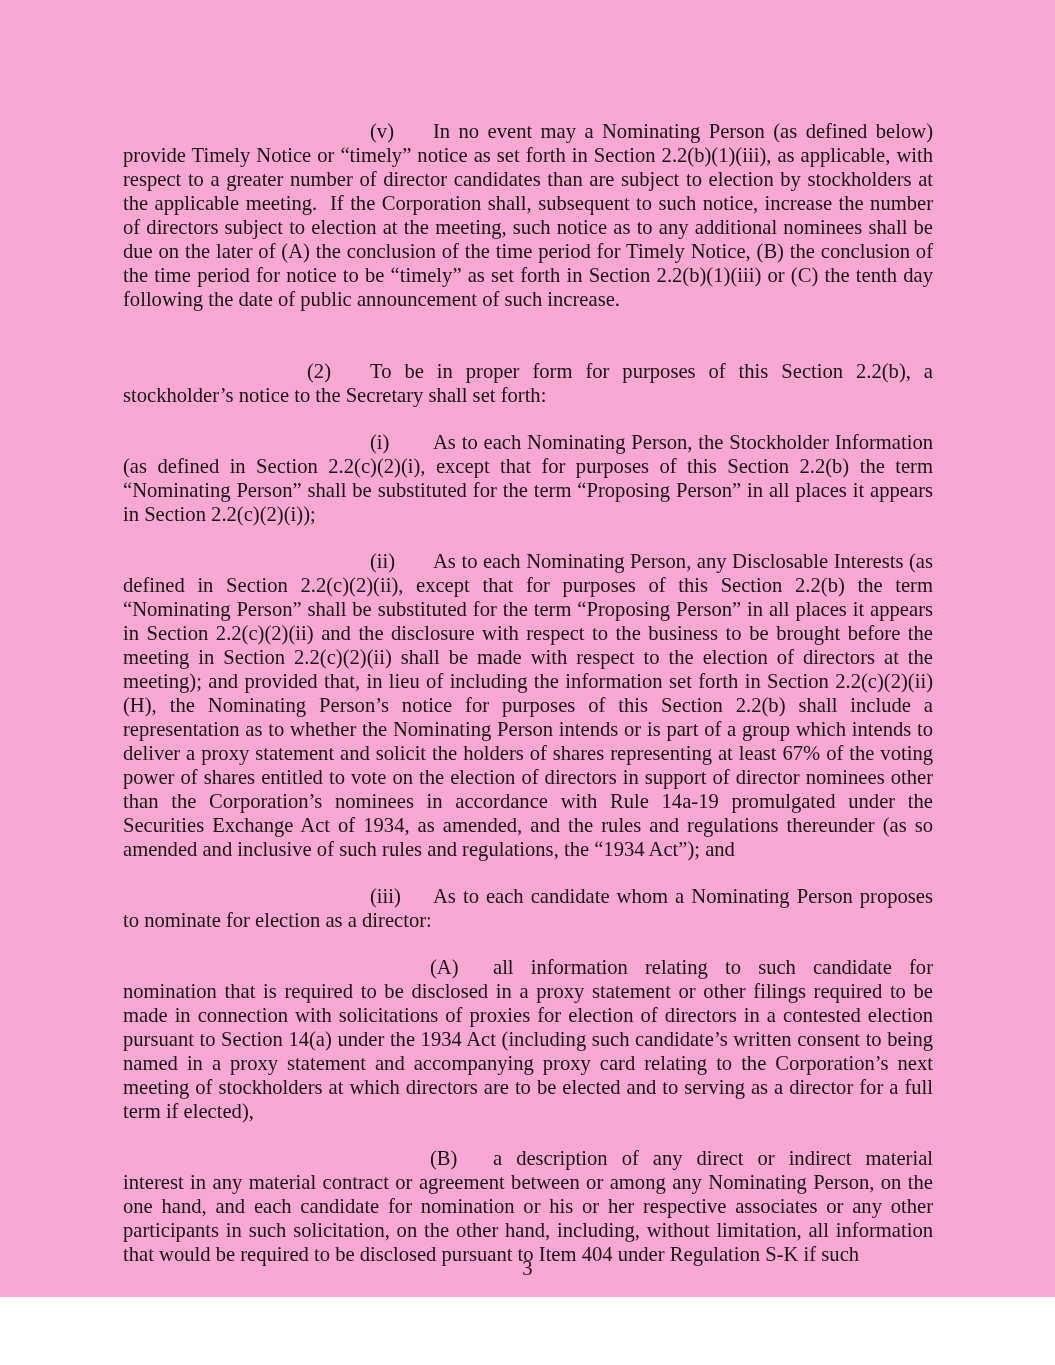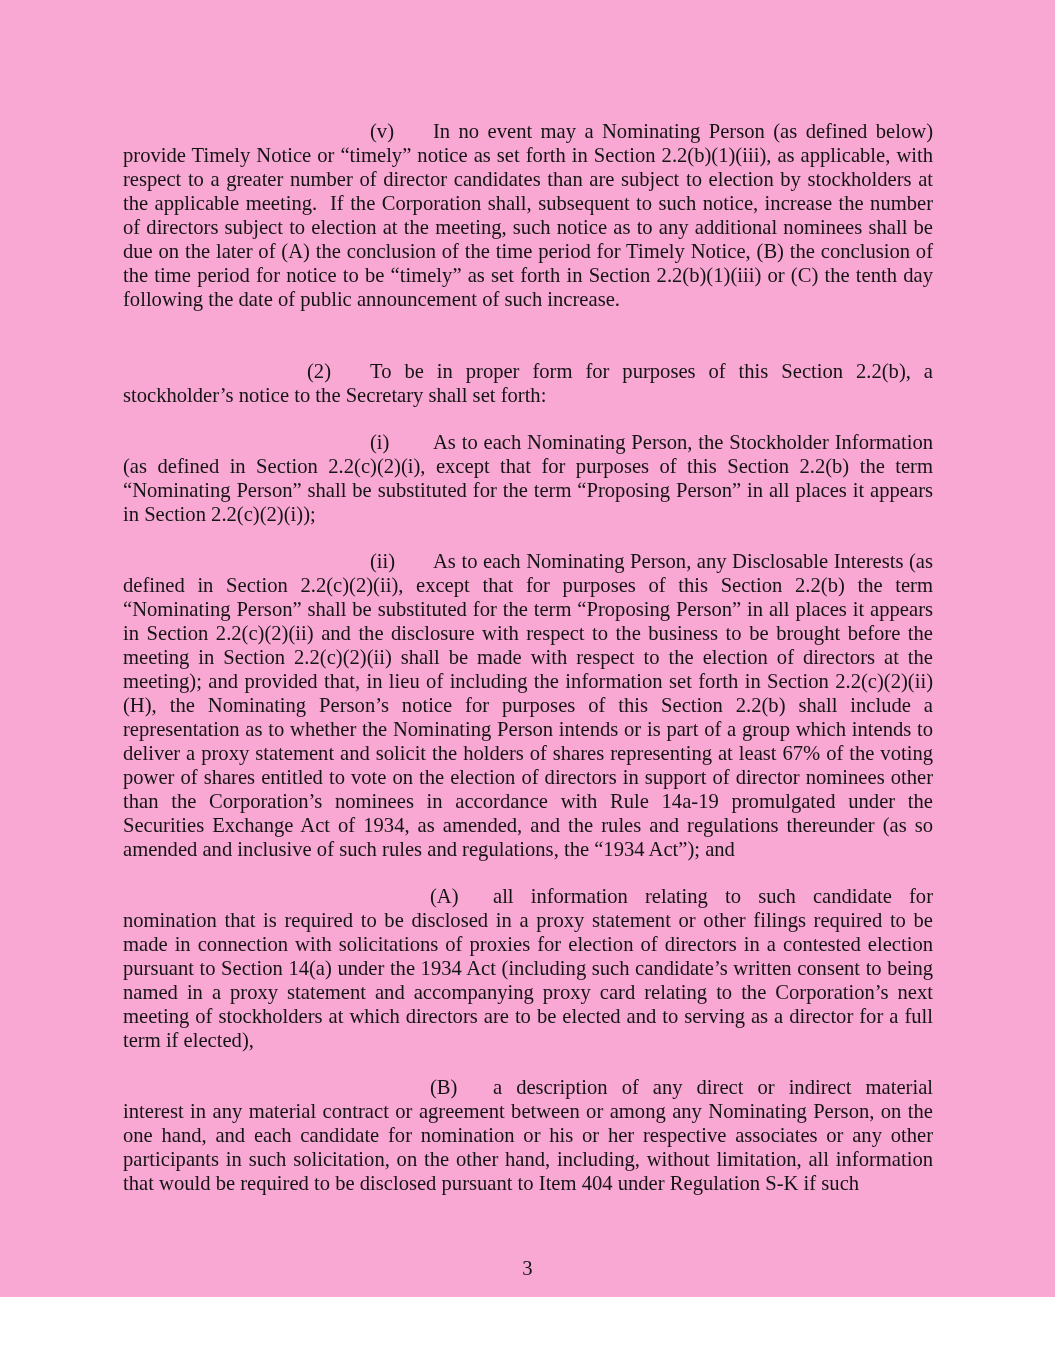--- a/index.html
+++ b/index.html
@@ -58,20 +58,21 @@
   <div class="doc-body">
 
     <p class="para ind-2"><span class="para-label">(v)</span><span>In no event may a Nominating Person (as defined below) provide Timely Notice or “timely” notice as set forth in Section&nbsp;2.2(b)(1)(iii), as applicable, with respect to a greater number of director candidates than are subject to election by stockholders at the applicable meeting.&nbsp; If the Corporation shall, subsequent to such notice, increase the number of directors subject to election at the meeting, such notice as to any additional nominees shall be due on the later of (A) the conclusion of the time period for Timely Notice, (B) the conclusion of the time period for notice to be “timely” as set forth in Section&nbsp;2.2(b)(1)(iii) or (C) the tenth day following the date of public announcement of such increase.</span></p>
 
     <p class="para ind-1"><span class="para-label">(2)</span><span>To be in proper form for purposes of this Section&nbsp;2.2(b), a stockholder’s notice to the Secretary shall set forth:</span></p>
 
     <p class="para ind-2"><span class="para-label">(i)</span><span>As to each Nominating Person, the Stockholder Information (as defined in Section&nbsp;2.2(c)(2)(i), except that for purposes of this Section&nbsp;2.2(b) the term “Nominating Person” shall be substituted for the term “Proposing Person” in all places it appears in Section&nbsp;2.2(c)(2)(i));</span></p>
 
     <p class="para ind-2"><span class="para-label">(ii)</span><span>As to each Nominating Person, any Disclosable Interests (as defined in Section&nbsp;2.2(c)(2)(ii), except that for purposes of this Section&nbsp;2.2(b) the term “Nominating Person” shall be substituted for the term “Proposing Person” in all places it appears in Section&nbsp;2.2(c)(2)(ii) and the disclosure with respect to the business to be brought before the meeting in Section&nbsp;2.2(c)(2)(ii) shall be made with respect to the election of directors at the meeting); and provided that, in lieu of including the information set forth in Section&nbsp;2.2(c)(2)(ii)(H), the Nominating Person’s notice for purposes of this Section&nbsp;2.2(b) shall include a representation as to whether the Nominating Person intends or is part of a group which intends to deliver a proxy statement and solicit the holders of shares representing at least 67% of the voting power of shares entitled to vote on the election of directors in support of director nominees other than the Corporation’s nominees in accordance with Rule 14a-19 promulgated under the Securities Exchange Act of 1934, as amended, and the rules and regulations thereunder (as so amended and inclusive of such rules and regulations, the “1934 Act”); and</span></p>
 
+    <p class="para ind-2"><span class="para-label">(iii)</span><span>As to each candidate whom a Nominating Person proposes to nominate for election as a director:</span></p>
 
     <p class="para ind-3"><span class="para-label">(A)</span><span>all information relating to such candidate for nomination that is required to be disclosed in a proxy statement or other filings required to be made in connection with solicitations of proxies for election of directors in a contested election pursuant to Section&nbsp;14(a) under the 1934 Act (including such candidate’s written consent to being named in a proxy statement and accompanying proxy card relating to the Corporation’s next meeting of stockholders at which directors are to be elected and to serving as a director for a full term if elected),</span></p>
 
     <p class="para ind-3"><span class="para-label">(B)</span><span>a description of any direct or indirect material interest in any material contract or agreement between or among any Nominating Person, on the one hand, and each candidate for nomination or his or her respective associates or any other participants in such solicitation, on the other hand, including, without limitation, all information that would be required to be disclosed pursuant to Item 404 under Regulation S-K if such</span></p>
 
   </div>
 
   <div class="page-footer">
     <span>3</span>
   </div>

